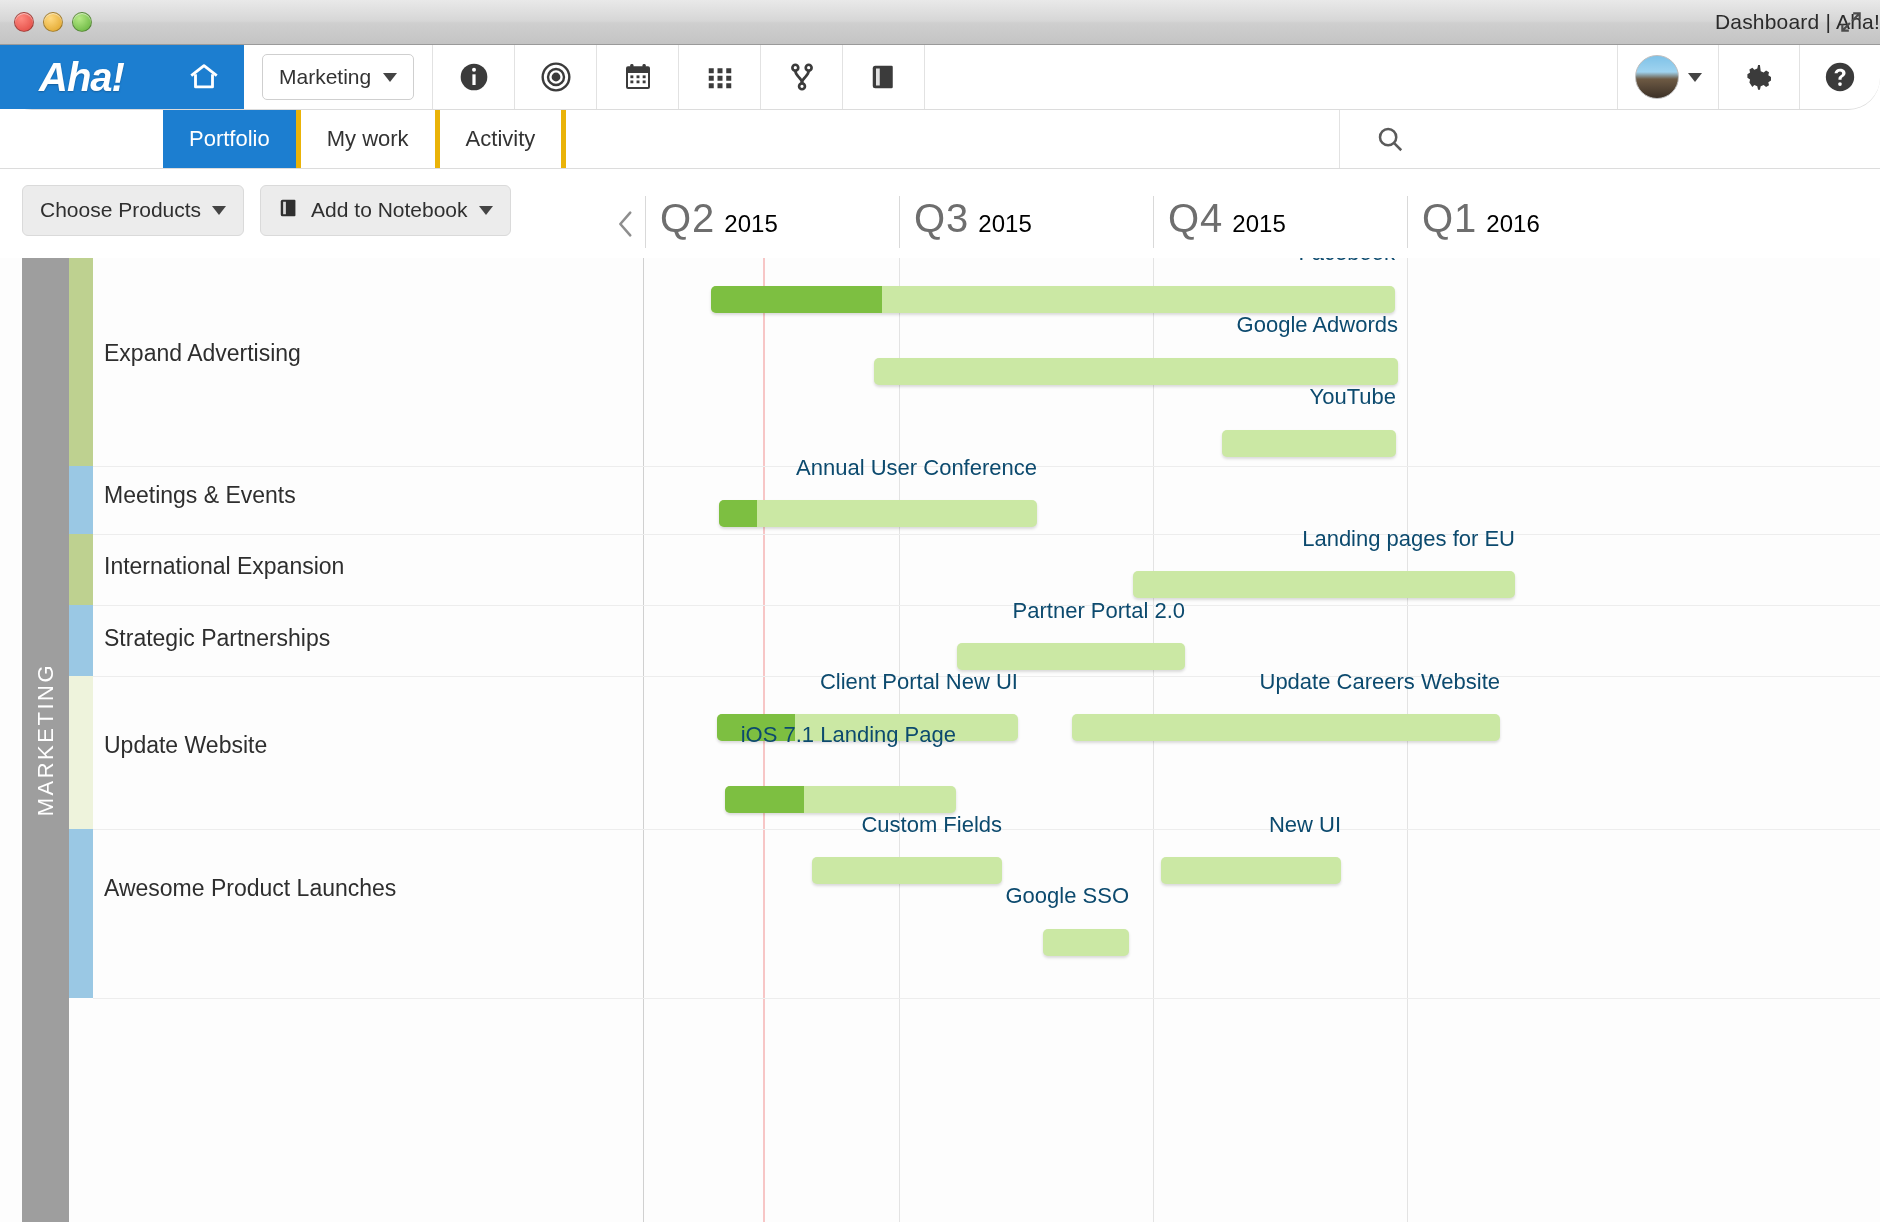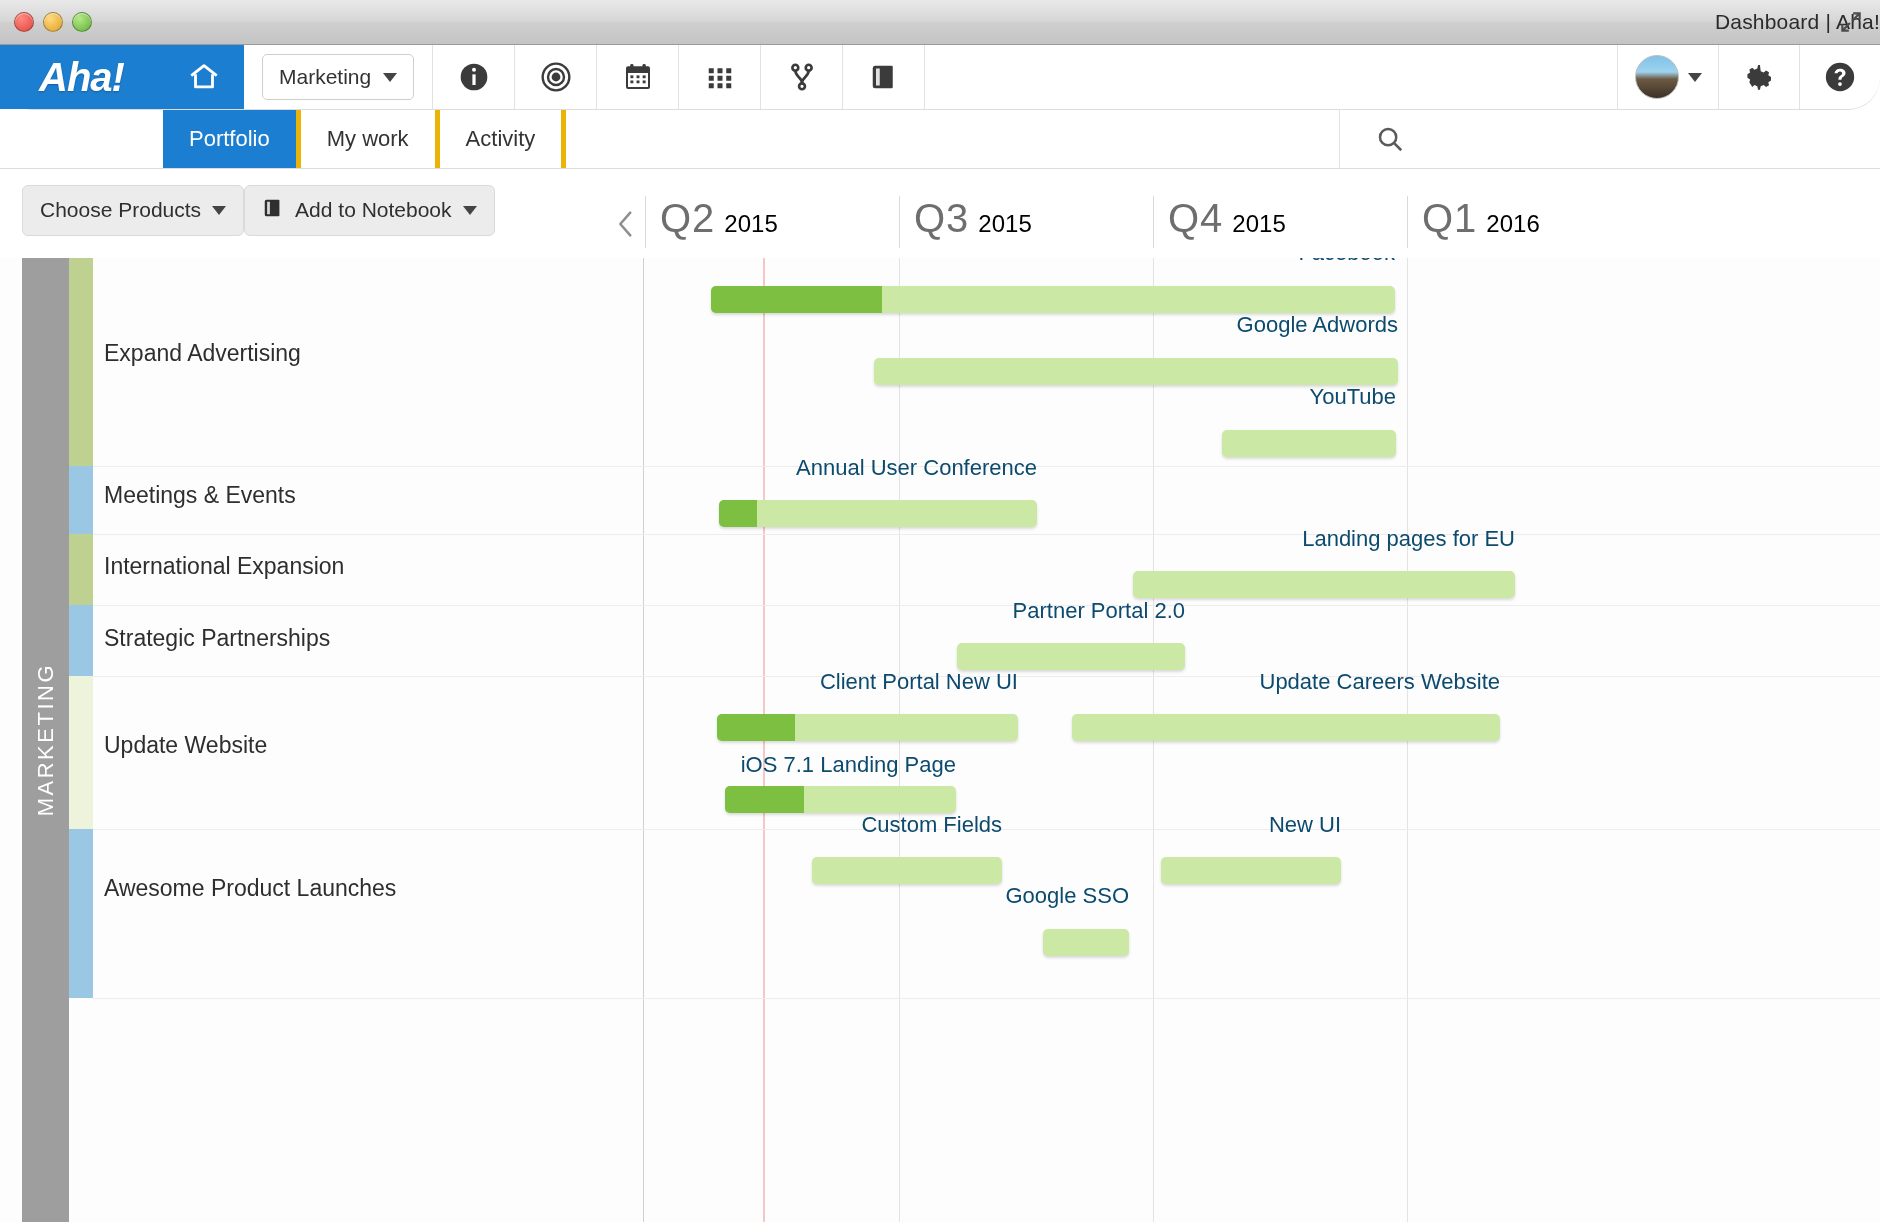--- a/index.html
+++ b/index.html
@@ -187,21 +187,21 @@
     border: 1px solid #dadada;
     border-radius: 6px;
     font-size: 21px;
     color: #2f2f2f;
     padding: 11px 17px;
     display: flex;
     align-items: center;
     gap: 11px;
     white-space: nowrap;
   }
-  .btn-grp { display: flex; padding-left: 22px; }
+  .btn-grp { display: flex; gap: 16px; padding-left: 22px; }
 
   .tl-head {
     position: absolute;
     left: 600px;
     right: 0;
     top: 190px;
     height: 68px;
     display: flex;
     align-items: center;
   }
@@ -544,21 +544,21 @@
       <div class="gbar-label" style="left: 537px; width: 648px; top: 340px;">Partner Portal 2.0</div>
       <div class="gbar" style="left: 717px; width: 301px; top: 456px;">
         <div class="fill" style="width: 26%;"></div>
       </div>
       <div class="gbar-label" style="left: 297px; width: 721px; top: 411px;">Client Portal New UI</div>
       <div class="gbar" style="left: 1072px; width: 428px; top: 456px;"></div>
       <div class="gbar-label" style="left: 652px; width: 848px; top: 411px;">Update Careers Website</div>
       <div class="gbar" style="left: 725px; width: 231px; top: 528px;">
         <div class="fill" style="width: 34%;"></div>
       </div>
-      <div class="gbar-label" style="left: 305px; width: 651px; top: 494px;">iOS 7.1 Landing Page</div>
+      <div class="gbar-label" style="left: 305px; width: 651px; top: 464px;">iOS 7.1 Landing Page</div>
       <div class="gbar" style="left: 812px; width: 190px; top: 599px;"></div>
       <div class="gbar-label" style="left: 392px; width: 610px; top: 554px;">Custom Fields</div>
       <div class="gbar" style="left: 1161px; width: 180px; top: 599px;"></div>
       <div class="gbar-label" style="left: 741px; width: 600px; top: 554px;">New UI</div>
       <div class="gbar" style="left: 1043px; width: 86px; top: 671px;"></div>
       <div class="gbar-label" style="left: 623px; width: 506px; top: 625px;">Google SSO</div>
     </div>
 </div>
 
 </body></html>

